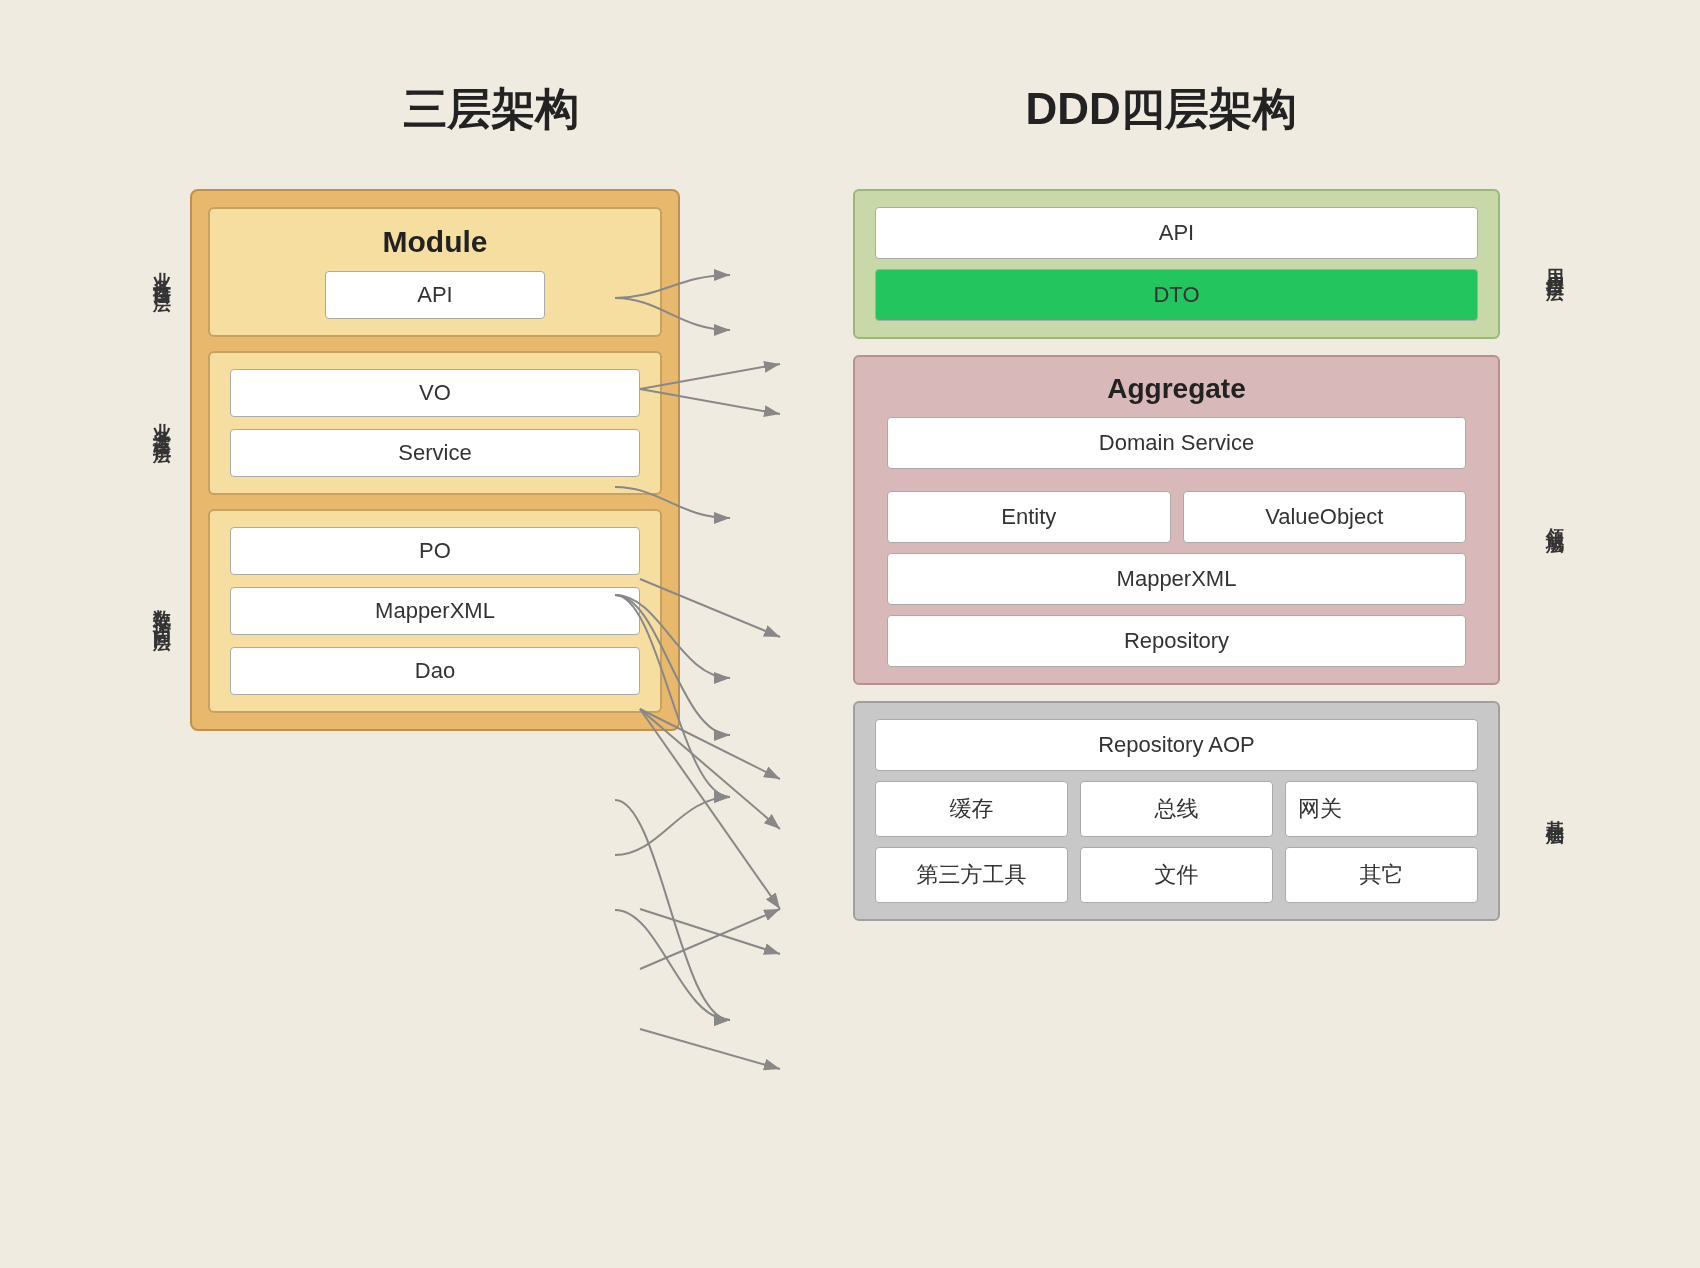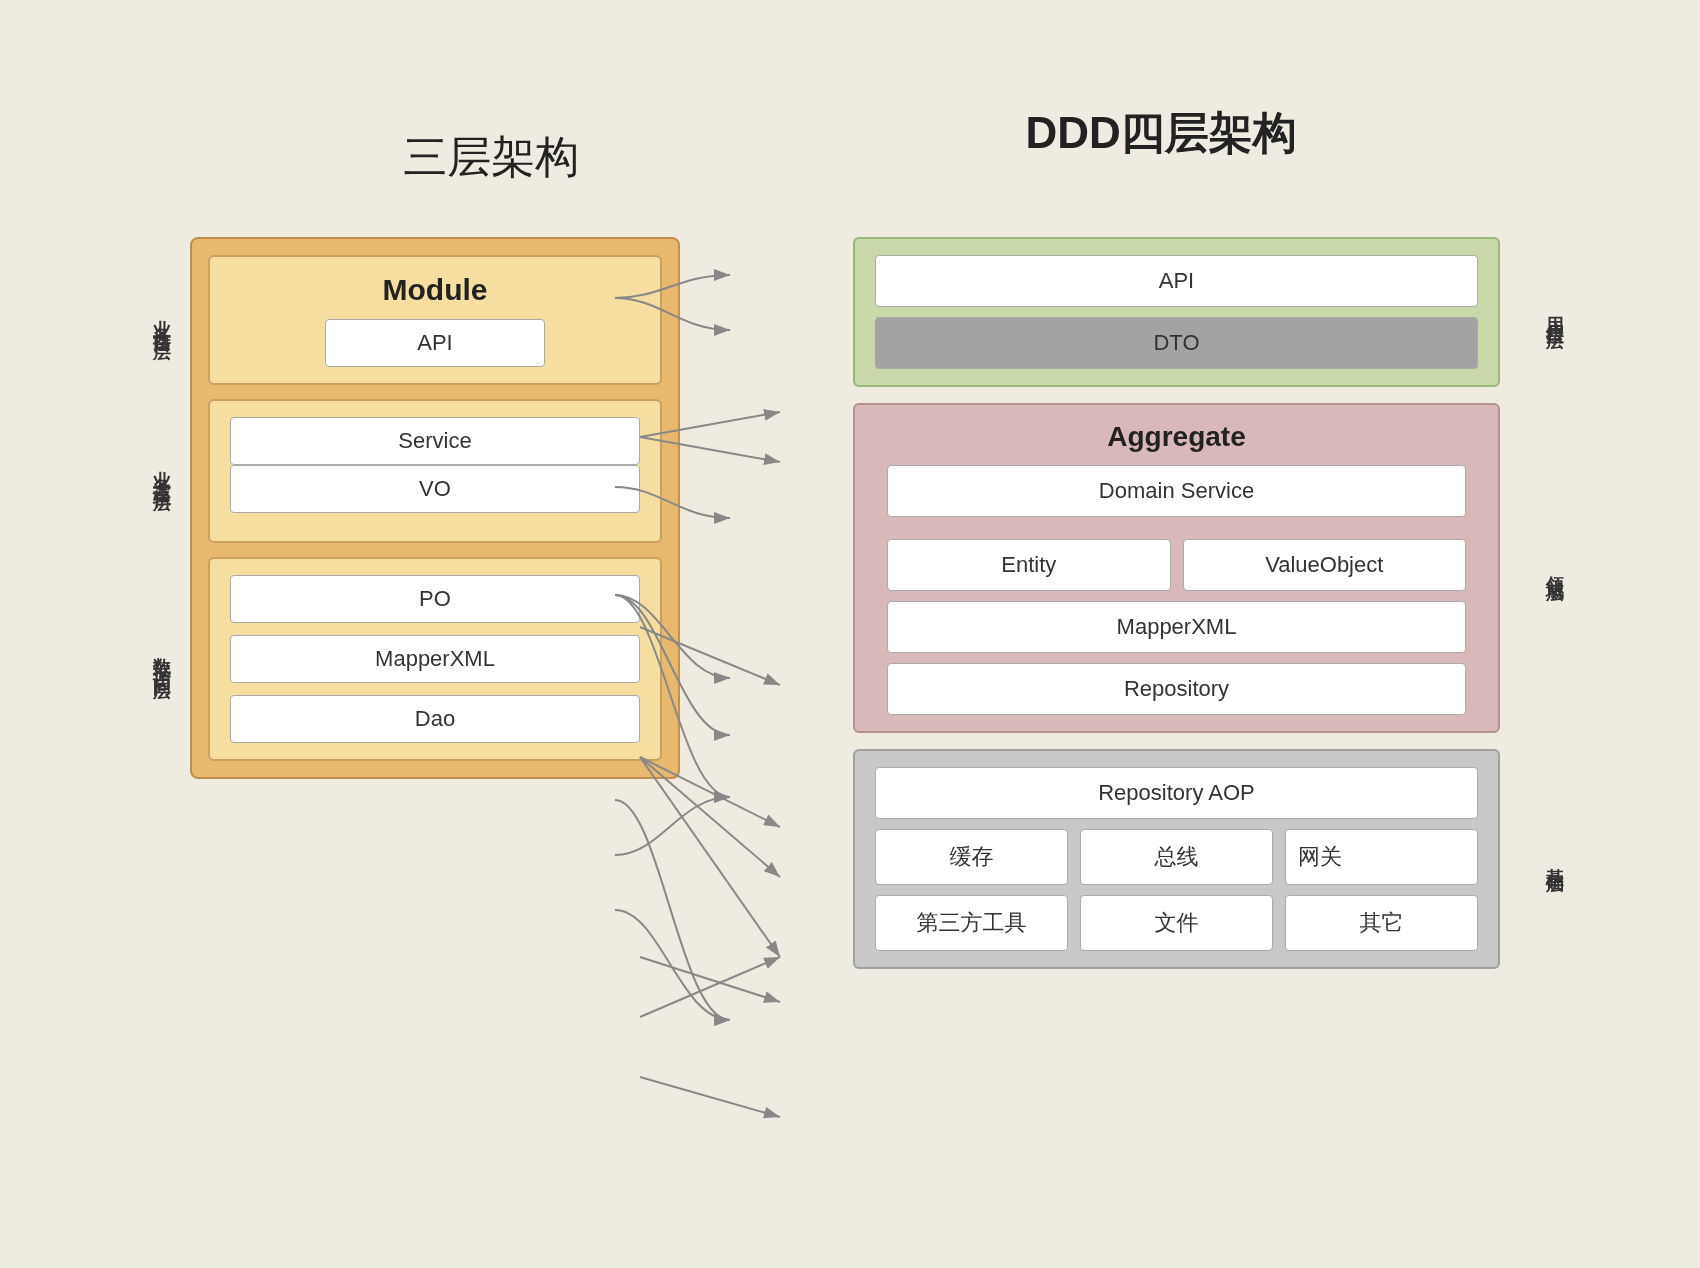--- a/index.html
+++ b/index.html
@@ -13,21 +13,21 @@
       align-items: center;
       padding: 40px 60px;
     }
   </style>
 </head>
 <body>
 
 <div style="width:1700px; min-height:1268px; background:#f0ebe0; padding:40px 80px; position:relative;">
 
   <div style="display:flex; justify-content:space-around; align-items:center; margin-bottom:50px; padding: 0 100px;">
-    <div style="font-size:44px; font-weight:normal; color:#222;margin-top:48px;">三层架构</div>
+    <div style="font-size:44px; font-weight:bold; color:#222;">三层架构</div>
     <div style="font-size:44px; font-weight:bold; color:#222;">DDD四层架构</div>
   </div>
 
   <div style="display:flex; position:relative; width:100%; gap:13px; align-items:flex-start; padding:0 20px;">
 
     <div style="position:relative; width:580px; flex-shrink:0;">
 
       <div style="background:#e8b86d; border:2px solid #c09050; border-radius:8px; padding:16px; margin-left:90px; position:relative;">
 
         <div style="background:#f5dea0; border:2px solid #c8a060; border-radius:6px; padding:16px 20px; margin-bottom:14px; position:relative;">
@@ -35,22 +35,22 @@
             <span style="font-size:18px; font-weight:bold; writing-mode:vertical-lr; text-orientation:upright; letter-spacing:6px; color:#333;">业务接口层</span>
           </div>
           <div style="font-size:30px; font-weight:bold; text-align:center; margin-bottom:12px; color:#222;">Module</div>
           <div style="background:white; border:1.5px solid #aaa; border-radius:4px; padding:10px; text-align:center; font-size:22px; color:#333; width:220px; margin:0 auto;">API</div>
         </div>
 
         <div style="background:#f5dea0; border:2px solid #c8a060; border-radius:6px; padding:16px 20px; margin-bottom:14px; position:relative;">
           <div style="position:absolute; left:-88px; top:0; height:100%; width:80px; display:flex; align-items:center; justify-content:center;">
             <span style="font-size:18px; font-weight:bold; writing-mode:vertical-lr; text-orientation:upright; letter-spacing:6px; color:#333;">业务逻辑层</span>
           </div>
+          <div style="background:white; border:1.5px solid #aaa; border-radius:4px; padding:10px; text-align:center; font-size:22px; color:#333; margin-bottom:12px;">VO</div>
           <div style="background:white; border:1.5px solid #aaa; border-radius:4px; padding:10px; text-align:center; font-size:22px; color:#333;">Service</div>
-          <div style="background:white; border:1.5px solid #aaa; border-radius:4px; padding:10px; text-align:center; font-size:22px; color:#333; margin-bottom:12px;">VO</div>
         </div>
 
         <div style="background:#f5dea0; border:2px solid #c8a060; border-radius:6px; padding:16px 20px; position:relative;">
           <div style="position:absolute; left:-88px; top:0; height:100%; width:80px; display:flex; align-items:center; justify-content:center;">
             <span style="font-size:18px; font-weight:bold; writing-mode:vertical-lr; text-orientation:upright; letter-spacing:6px; color:#333;">数据访问层</span>
           </div>
           <div style="background:white; border:1.5px solid #aaa; border-radius:4px; padding:10px; text-align:center; font-size:22px; color:#333; margin-bottom:12px;">PO</div>
           <div style="background:white; border:1.5px solid #aaa; border-radius:4px; padding:10px; text-align:center; font-size:22px; color:#333; margin-bottom:12px;">MapperXML</div>
           <div style="background:white; border:1.5px solid #aaa; border-radius:4px; padding:10px; text-align:center; font-size:22px; color:#333;">Dao</div>
         </div>
@@ -83,21 +83,21 @@
           <polygon points="0 0, 8 3, 0 6" fill="#888"></polygon>
         </marker>
       </defs>
     </svg>
 
     <div style="flex:1; display:flex; flex-direction:column; gap:16px; padding-left:160px;">
 
       <div style="position:relative; padding-right:100px;">
         <div style="background:#c8d8a8; border:2px solid #9ab878; border-radius:6px; padding:16px 20px;">
           <div style="background:white; border:1.5px solid #aaa; border-radius:4px; padding:12px; text-align:center; font-size:22px; color:#333; margin-bottom:10px;">API</div>
-          <div style="background:#a3a3a3; border:1.5px solid #aaa; border-radius:4px; padding:12px; text-align:center; font-size:22px; color:#333;">DTO</div>
+          <div style="background:#22c55e; border:1.5px solid #aaa; border-radius:4px; padding:12px; text-align:center; font-size:22px; color:#333;">DTO</div>
         </div>
         <div style="position:absolute; right:0; top:0; width:90px; height:100%; display:flex; align-items:center; justify-content:center;">
           <span style="font-size:18px; font-weight:bold; writing-mode:vertical-lr; text-orientation:upright; letter-spacing:4px; color:#333;">用户接口层</span>
         </div>
       </div>
 
 
       <div style="position:relative; padding-right:100px;">
         <div style="background:#d8b8b8; border:2px solid #b89090; border-radius:6px; padding:16px 32px;">
           <div style="font-size:28px; font-weight:bold; text-align:center; margin-bottom:12px; color:#222;">Aggregate</div>

